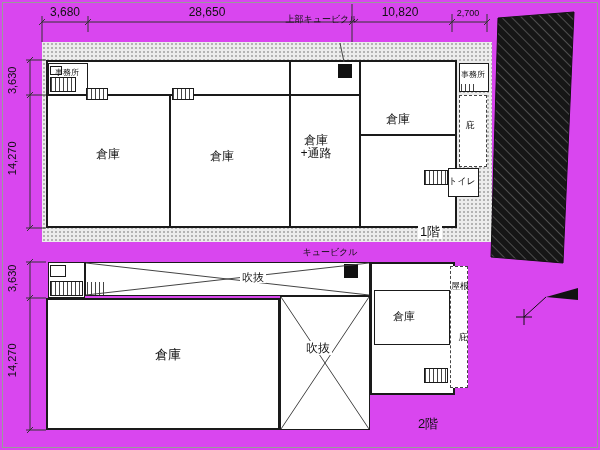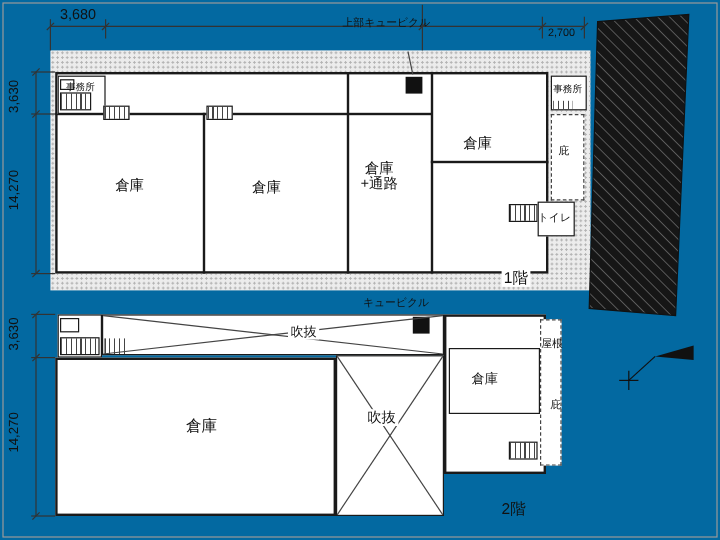--- a/index.html
+++ b/index.html
@@ -1,16 +1,16 @@
 <!DOCTYPE html>
 <html><head>
 <meta charset="utf-8">
 <style>
   html,body{margin:0;padding:0;background:#fff;}
-  #stage{position:relative;width:600px;height:450px;background:#0369a1;overflow:hidden;
+  #stage{position:relative;width:600px;height:450px;background:#d946ef;overflow:hidden;
          font-family:"Liberation Sans",sans-serif;color:#111;}
   .frame{position:absolute;left:2px;top:2px;width:594px;height:444px;border:1px solid #9a9a9a;}
   .abs{position:absolute;box-sizing:border-box;}
   .stipple{background-color:#ececec;
            background-image:radial-gradient(#b3b3b3 0.8px,transparent 0.9px);
            background-size:4px 4px;z-index:1;}
   .room{position:absolute;box-sizing:border-box;background:#fff;border:1.5px solid #1a1a1a;z-index:2;}
   .thick{border-width:2px;}
   .thin{border-width:1px;}
   .dashed{border:1px dashed #444;}
@@ -119,21 +119,23 @@
 
     <g>
       <polygon points="546,297 578,288 578,300" fill="#111"></polygon>
       <line x1="546" y1="297" x2="524" y2="317" stroke="#111" stroke-width="1"></line>
       <line x1="516" y1="317" x2="532" y2="317" stroke="#111" stroke-width="1"></line>
       <line x1="524" y1="309" x2="524" y2="325" stroke="#111" stroke-width="1"></line>
     </g>
   </svg>
 
   <div class="lbl f12" style="left:25px;top:6px;width:80px;">3,680</div>
-  <div class="lbl f9" style="left:438px;top:22px;width:60px;">2,700</div>
+  <div class="lbl f12" style="left:167px;top:6px;width:80px;">28,650</div>
+  <div class="lbl f12" style="left:360px;top:6px;width:80px;">10,820</div>
+  <div class="lbl f9" style="left:438px;top:8px;width:60px;">2,700</div>
 
   <div class="lbl f11 vrot" style="left:-16px;top:74px;width:56px;">3,630</div>
   <div class="lbl f11 vrot" style="left:-16px;top:152px;width:56px;">14,270</div>
   <div class="lbl f11 vrot" style="left:-16px;top:272px;width:56px;">3,630</div>
   <div class="lbl f11 vrot" style="left:-16px;top:354px;width:56px;">14,270</div>
 
   <div class="lbl f9" style="left:272px;top:14px;width:100px;">上部キュービクル</div>
   <div class="lbl f8" style="left:47px;top:68px;width:40px;">事務所</div>
   <div class="lbl f12" style="left:68px;top:148px;width:80px;">倉庫</div>
   <div class="lbl f12" style="left:182px;top:150px;width:80px;">倉庫</div>

